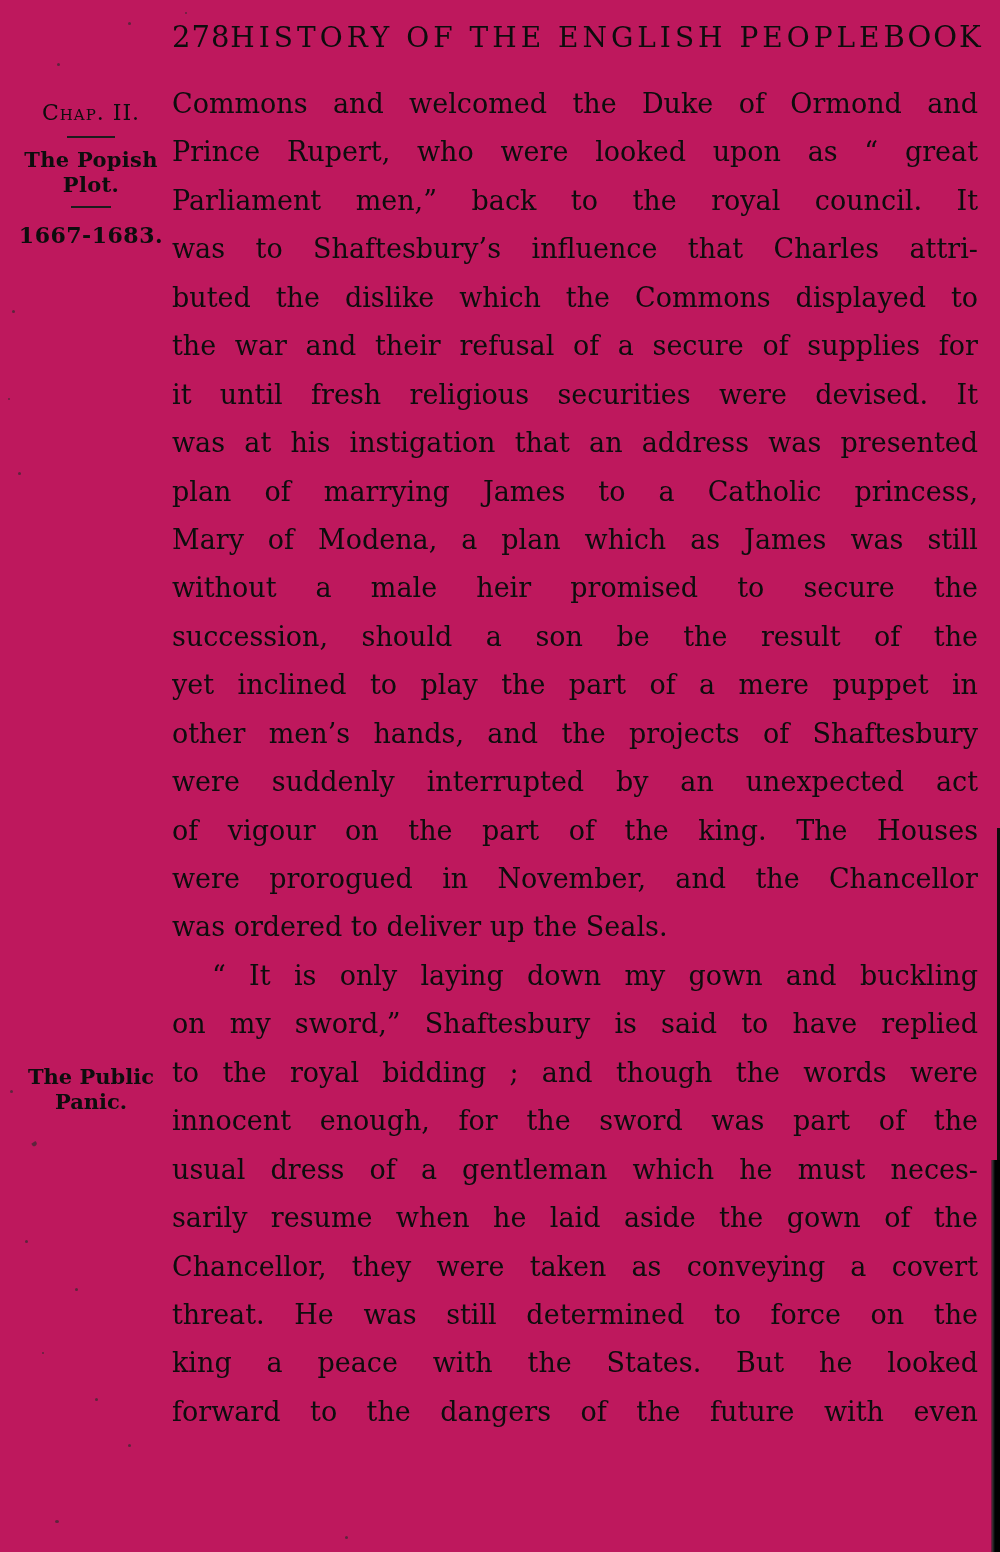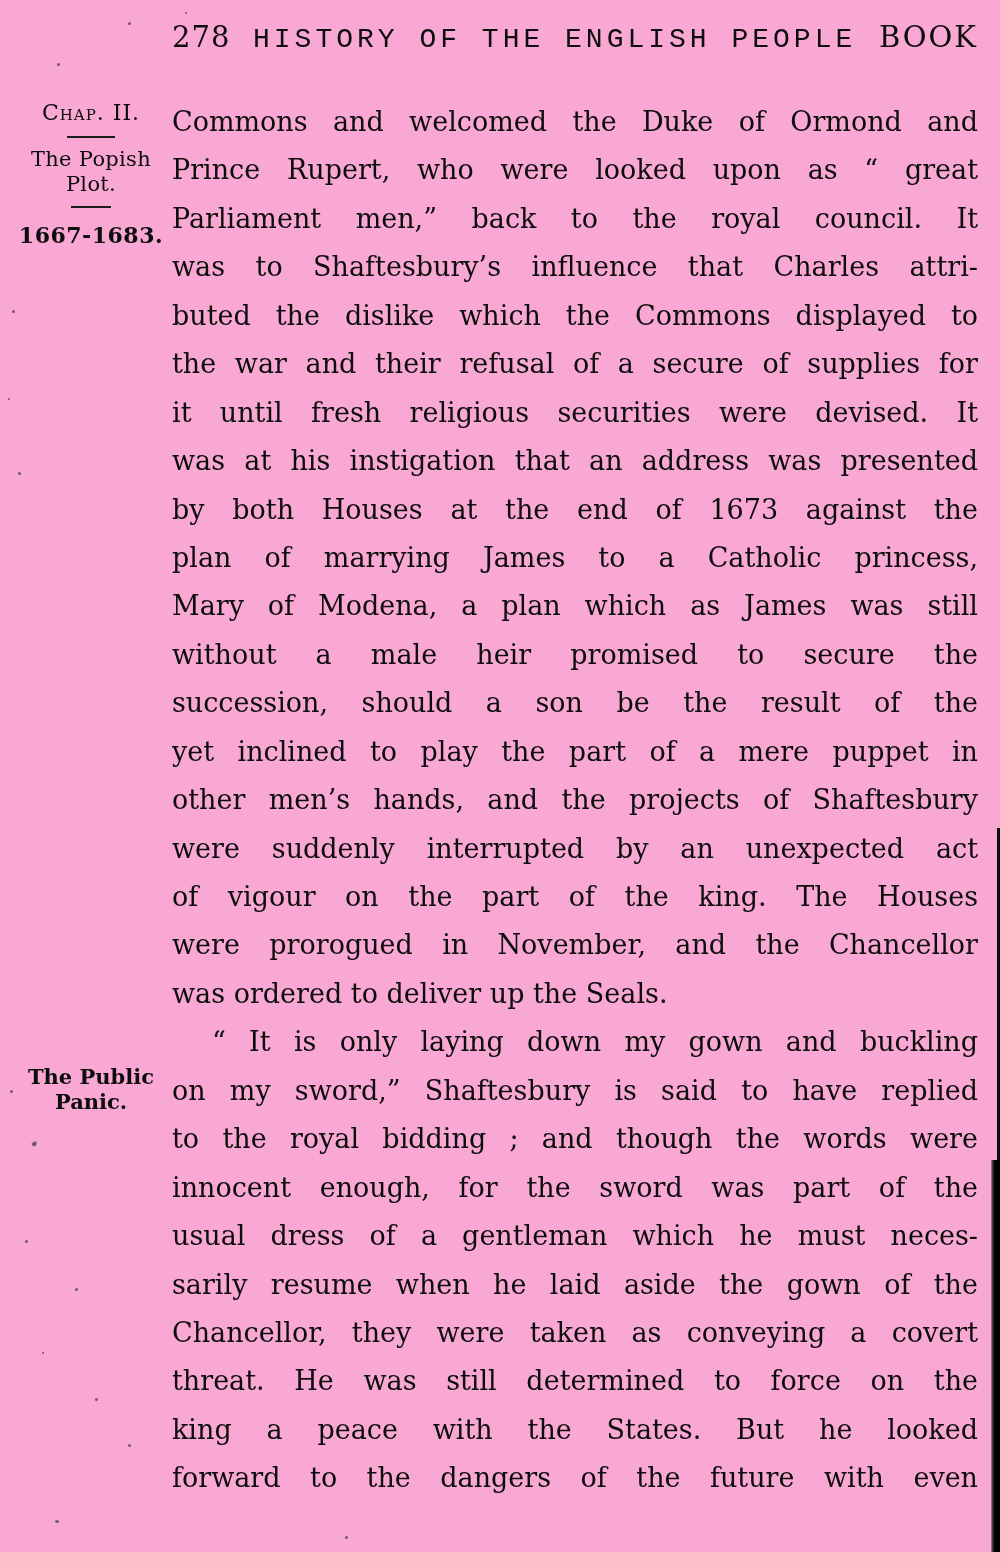--- a/index.html
+++ b/index.html
@@ -1,36 +1,36 @@
 <!DOCTYPE html>
 <html><head>
 <meta charset="utf-8">
 <style>
   html, body { margin: 0; padding: 0; background: #ffffff; }
   #page {
     position: relative;
     width: 1000px;
     height: 1552px;
-    background: #f9a8d4;
+    background: #be185d;
     overflow: hidden;
     font-family: "DejaVu Serif", serif;
     color: #0d0d0d;
   }
 
   
   .header {
     position: absolute;
     left: 172px;
     top: 20px;
     width: 806px;
     display: flex;
     align-items: baseline;
   }
   .page-num   { font-size: 29px; letter-spacing: 1px; }
-  .run-title  { flex: 1; text-align: center; font-size: 28px; letter-spacing: 4px; white-space: nowrap; font-family: Liberation Mono, monospace; }
+  .run-title  { flex: 1; text-align: center; font-size: 28px; letter-spacing: 4px; white-space: nowrap; }
   .book-label { font-size: 29px; letter-spacing: 2px; }
 
   
   .margin-block-1 {
     position: absolute;
     left: 16px;
     top: 100px;
     width: 150px;
     text-align: center;
   }
@@ -40,21 +40,21 @@
     letter-spacing: 1px;
   }
   .mrule {
     height: 2px;
     background: #1c1c1c;
     margin: 11px auto 9px auto;
   }
   .mrule.r1 { width: 48px; }
   .mrule.r2 { width: 40px; margin-top: 9px; }
   .note-bold {
-    font-weight: normal;
+    font-weight: bold;
     font-size: 21px;
     line-height: 25px;
     letter-spacing: 0.3px;
   }
   .dates {
     font-weight: bold;
     font-size: 22px;
     margin-top: 14px;
     letter-spacing: 0.5px;
   }
@@ -66,21 +66,21 @@
     text-align: center;
     font-weight: bold;
     font-size: 21px;
     line-height: 25px;
   }
 
   
   .main {
     position: absolute;
     left: 172px;
-    top: 98px;
+    top: 80px;
     width: 806px;
     font-size: 27px;
   }
   .line {
     height: 48.45px;
     line-height: 48.45px;
     overflow: hidden;
     text-align: justify;
     text-align-last: justify;
   }
@@ -141,21 +141,20 @@
   <div class="main">
     <div>
       <div class="line">Commons and welcomed the Duke of Ormond and</div>
       <div class="line">Prince Rupert, who were looked upon as “ great</div>
       <div class="line">Parliament men,” back to the royal council.  It</div>
       <div class="line">was to Shaftesbury’s influence that Charles attri-</div>
       <div class="line">buted the dislike which the Commons displayed to</div>
       <div class="line">the war and their refusal of a secure of supplies for</div>
       <div class="line">it until fresh religious securities were devised.  It</div>
       <div class="line">was at his instigation that an address was presented</div>
-      <div class="line">by both Houses at the end of 1673 against the</div>
       <div class="line">plan of marrying James to a Catholic princess,</div>
       <div class="line">Mary of Modena, a plan which as James was still</div>
       <div class="line">without a male heir promised to secure the</div>
       <div class="line">succession, should a son be the result of the</div>
       <div class="line">yet inclined to play the part of a mere puppet in</div>
       <div class="line">other men’s hands, and the projects of Shaftesbury</div>
       <div class="line">were suddenly interrupted by an unexpected act</div>
       <div class="line">of vigour on the part of the king.  The Houses</div>
       <div class="line">were prorogued in November, and the Chancellor</div>
       <div class="line flush-left">was ordered to deliver up the Seals.</div>

